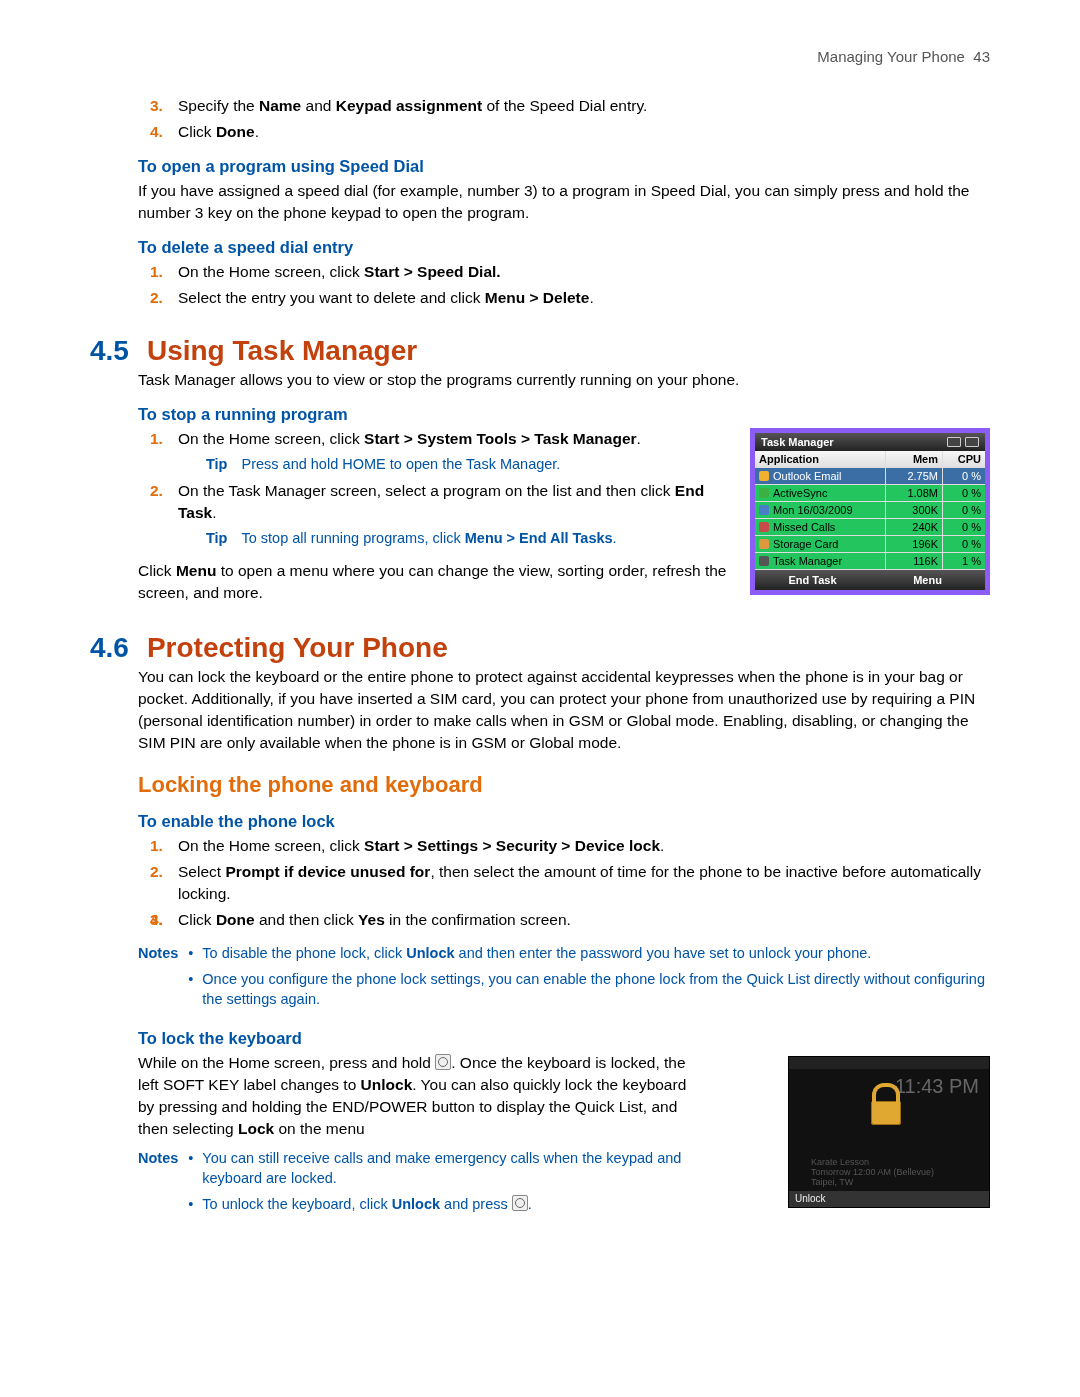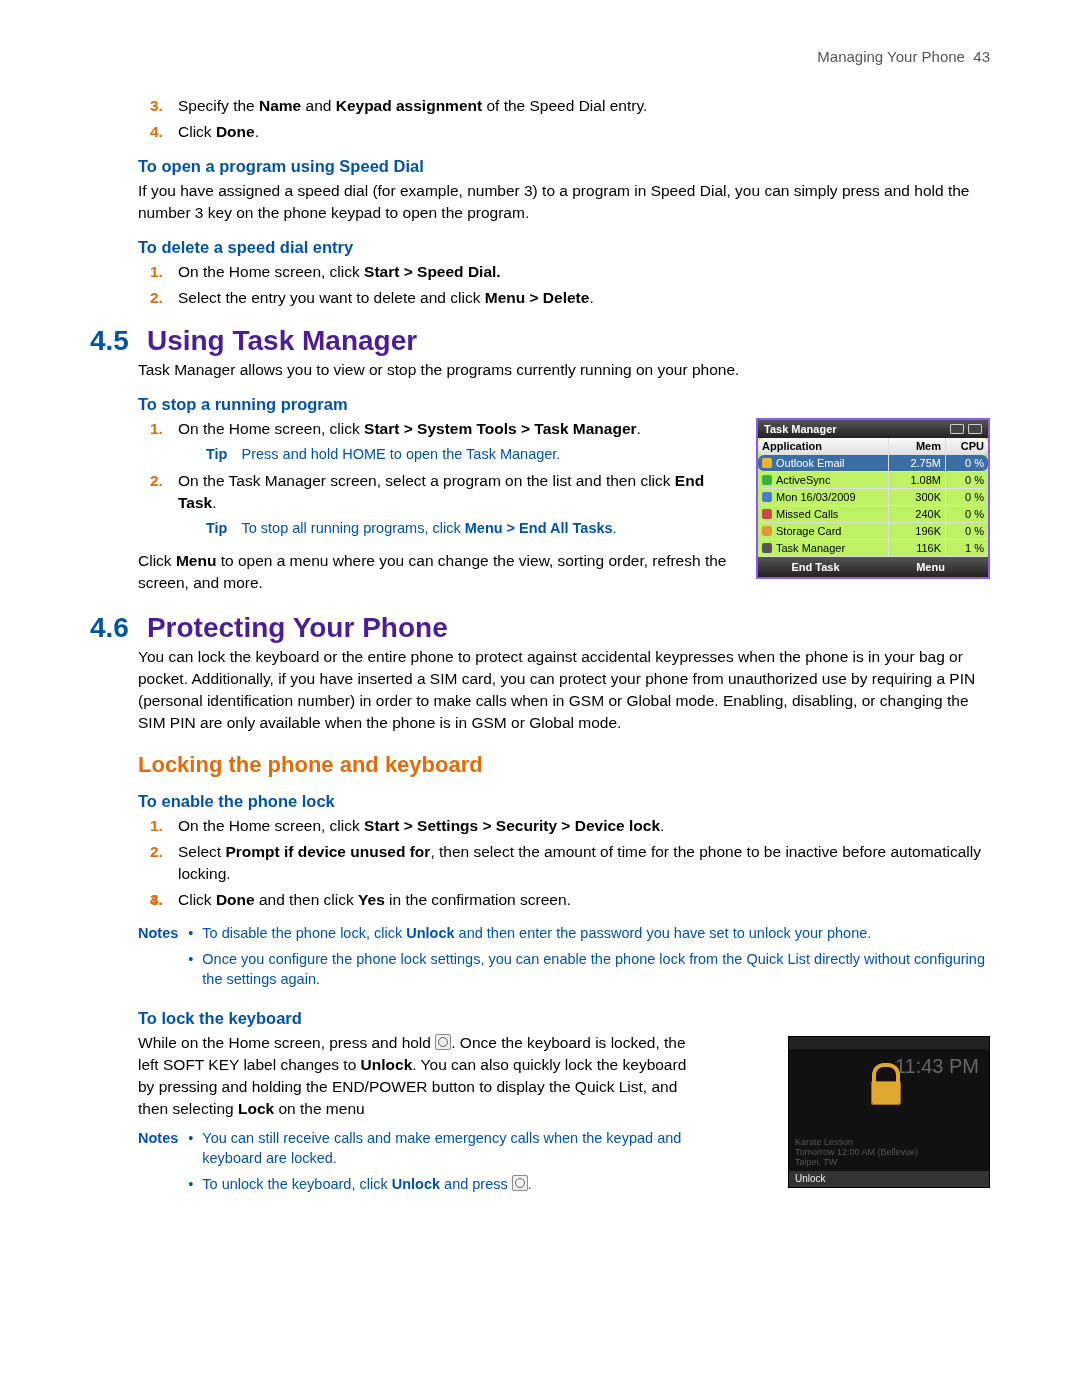--- a/index.html
+++ b/index.html
@@ -48,32 +48,32 @@
   }
   .body-para {
     font-size: 15.5px;
     line-height: 22px;
     margin: 2px 0 2px 48px;
   }
   .section-row {
     display: flex;
     align-items: baseline;
     gap: 18px;
-    margin-top: 16px;
+    margin-top: 26px;
   }
   .section-num {
     font-size: 28px;
     font-weight: 700;
     color: #0054a6;
     white-space: nowrap;
   }
   .section-title {
     font-size: 28px;
     font-weight: 700;
-    color: #4c1d95;
+    color: #c2410c;
   }
   .tip-row {
     display: flex;
     gap: 14px;
     margin-left: 88px;
     font-size: 14.5px;
     color: #0054a6;
     line-height: 20px;
     margin-top: 4px;
     margin-bottom: 6px;
@@ -105,40 +105,39 @@
   .float-right-box {
     float: right;
     margin-left: 10px;
   }
   .clearfix::after { content: ""; display: block; clear: both; }
 
   
   .taskmgr {
     width: 230px;
     font-size: 11px;
-    border: 2px solid #8b5cf6;
-    background: #bef264;
+    border: 5px solid #8b5cf6;
+    background: #22c55e;
   }
   .taskmgr .tm-title {
     background: linear-gradient(#555, #222);
     color: #fff;
     padding: 3px 6px;
     display: flex;
     justify-content: space-between;
     align-items: center;
     font-weight: 700;
   }
   .taskmgr .tm-icons { display: flex; gap: 4px; }
   .taskmgr .tm-icons span {
     width: 12px; height: 8px; border: 1px solid #ccc; border-radius: 1px; background: #444;
   }
   .taskmgr .tm-head, .taskmgr .tm-row {
     display: flex;
     border-bottom: 1px solid #ddd;
-    border-radius: 6px;
   }
   .taskmgr .tm-head {
     background: linear-gradient(#f8f8f8,#e0e0e0);
     font-weight: 700;
   }
   .taskmgr .c-app { flex: 1 1 auto; padding: 2px 4px; display:flex; align-items:center; gap:4px; }
   .taskmgr .c-mem { width: 48px; text-align: right; padding: 2px 4px; border-left:1px solid #ddd;}
   .taskmgr .c-cpu { width: 34px; text-align: right; padding: 2px 4px; border-left:1px solid #ddd;}
   .taskmgr .tm-row.sel { background: #3a6ea5; color: #fff; justify-content: flex-end; }
   .taskmgr .tm-foot {
@@ -172,21 +171,21 @@
   .lockscr .lock-icon {
     width: 30px; height: 24px; background: #e0a830; border-radius: 3px;
     position: absolute; left: 82px; top: 44px;
     box-shadow: 0 0 0 1px #9a6f12 inset;
   }
   .lockscr .lock-icon::before {
     content:""; position:absolute; width:20px; height:20px; border:4px solid #e0a830;
     border-bottom: none; border-radius: 12px 12px 0 0; left:1px; top:-18px;
   }
   .lockscr .bottom { position:absolute; bottom:0; left:0; right:0; height:16px; background:#333; color:#eee; padding:0 6px; font-size:10px; line-height:16px;}
-  .lockscr .cal { position:absolute; bottom:20px; left:6px; right:6px; font-size:9px; color:#555; }
+  .lockscr .cal { position:absolute; bottom:20px; left:22px; right:6px; font-size:9px; color:#555; }
   .inline-ico {
     display:inline-block; width:14px; height:14px; border:1px solid #888; border-radius:2px;
     vertical-align: -2px; background:#f0f0f0; position:relative;
   }
   .inline-ico::after{ content:""; position:absolute; left:2px; top:2px; width:8px; height:8px; border:1px solid #666; border-radius:50%; }
 </style>
 </head>
 <body>
 
 <div class="page">

